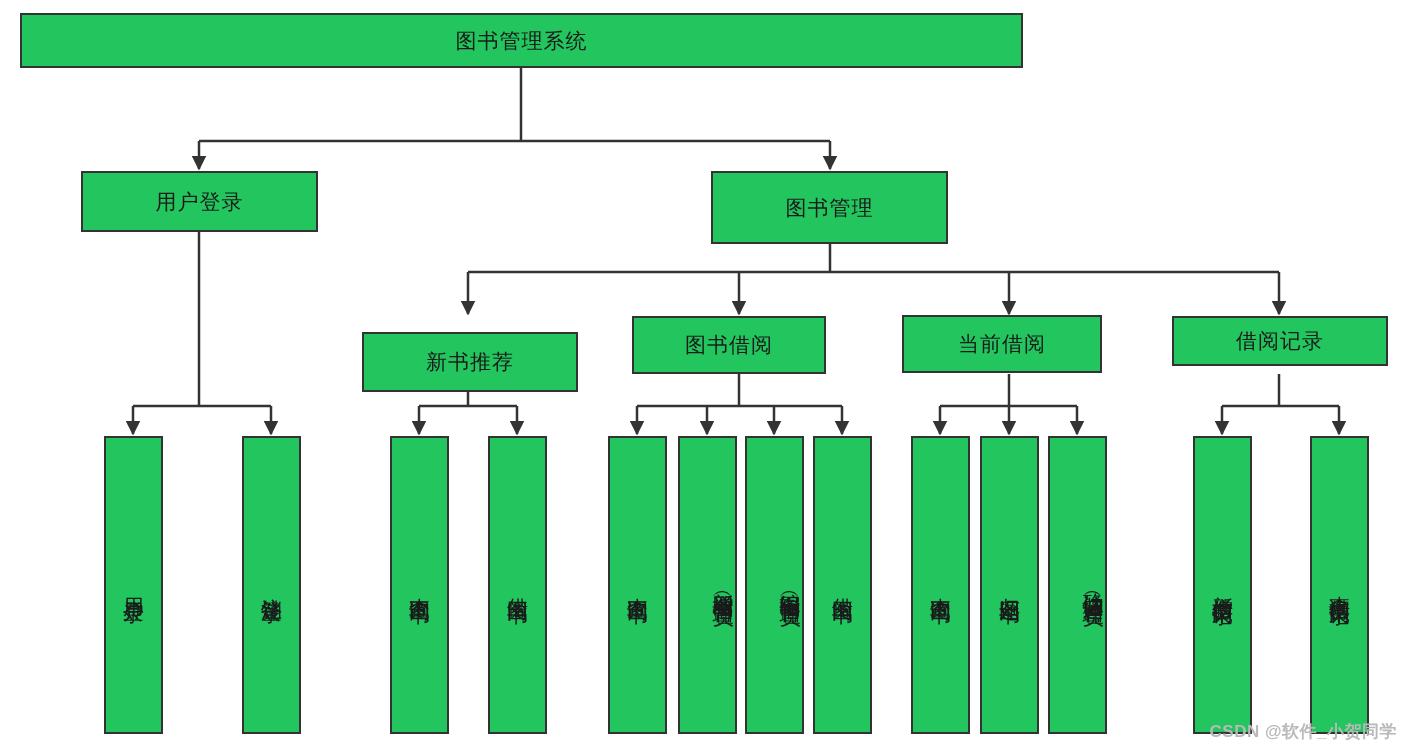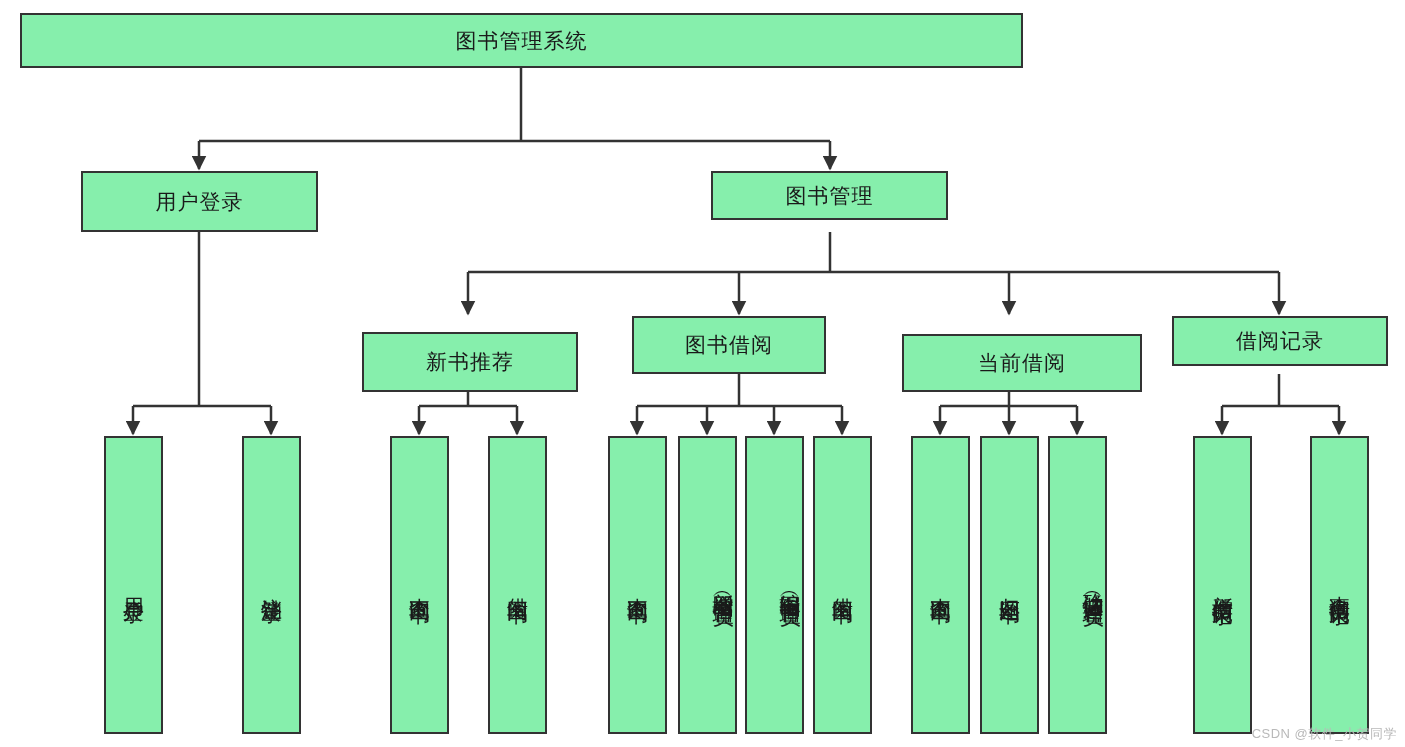--- a/index.html
+++ b/index.html
@@ -22,21 +22,21 @@
     left: 0;
     top: 0;
     width: 1405px;
     height: 747px;
     pointer-events: none;
   }
   .node {
     position: absolute;
     box-sizing: border-box;
     border: 2px solid #333333;
-    background: #86efac;
+    background: #22c55e;
     display: flex;
     align-items: center;
     justify-content: center;
     color: #1a1a1a;
     z-index: 2;
   }
   .node.h {
     font-size: 21px;
     letter-spacing: 1px;
     line-height: 1.2;
@@ -51,25 +51,26 @@
     align-items: flex-start;
     justify-content: center;
   }
   .node.v.mid {
     align-items: center;
   }
   .watermark {
     position: absolute;
     right: 8px;
     bottom: 4px;
-    font-size: 13px;
+    font-size: 17px;
     color: #b9b9b9;
     letter-spacing: 0.5px;
     z-index: 5;
     white-space: nowrap;
+    font-weight: bold;
   }
 </style>
 </head>
 <body>
 
 <div id="canvas">
 
   <svg id="wires" viewBox="0 0 1405 747" xmlns="http://www.w3.org/2000/svg">
     <defs>
       <marker id="arrow" viewBox="0 0 10 10" refX="9" refY="5" markerWidth="6" markerHeight="6" orient="auto-start-reverse">
@@ -120,31 +121,31 @@
     </g>
   </svg>
 
   <div class="node h" style="left:20px; top:13px; width:1003px; height:55px;">
     <span>图书管理系统</span>
   </div>
 
   <div class="node h" style="left:81px; top:171px; width:237px; height:61px;">
     <span>用户登录</span>
   </div>
-  <div class="node h" style="left:711px; top:171px; width:237px; height:49px;text-align:right;">
+  <div class="node h" style="left:711px; top:171px; width:237px; height:73px;text-align:right;">
     <span>图书管理</span>
   </div>
 
   <div class="node h" style="left:362px; top:332px; width:216px; height:60px;">
     <span>新书推荐</span>
   </div>
   <div class="node h" style="left:632px; top:316px; width:194px; height:58px;">
     <span>图书借阅</span>
   </div>
-  <div class="node h" style="left:902px; top:334px; width:240px; height:58px;">
+  <div class="node h" style="left:902px; top:315px; width:200px; height:58px;">
     <span>当前借阅</span>
   </div>
   <div class="node h" style="left:1172px; top:316px; width:216px; height:50px;">
     <span>借阅记录</span>
   </div>
 
   <div class="node v mid" style="left:104px; top:436px; width:59px; height:298px;">
     <span>用户登录</span>
   </div>
   <div class="node v mid" style="left:242px; top:436px; width:59px; height:298px;">

